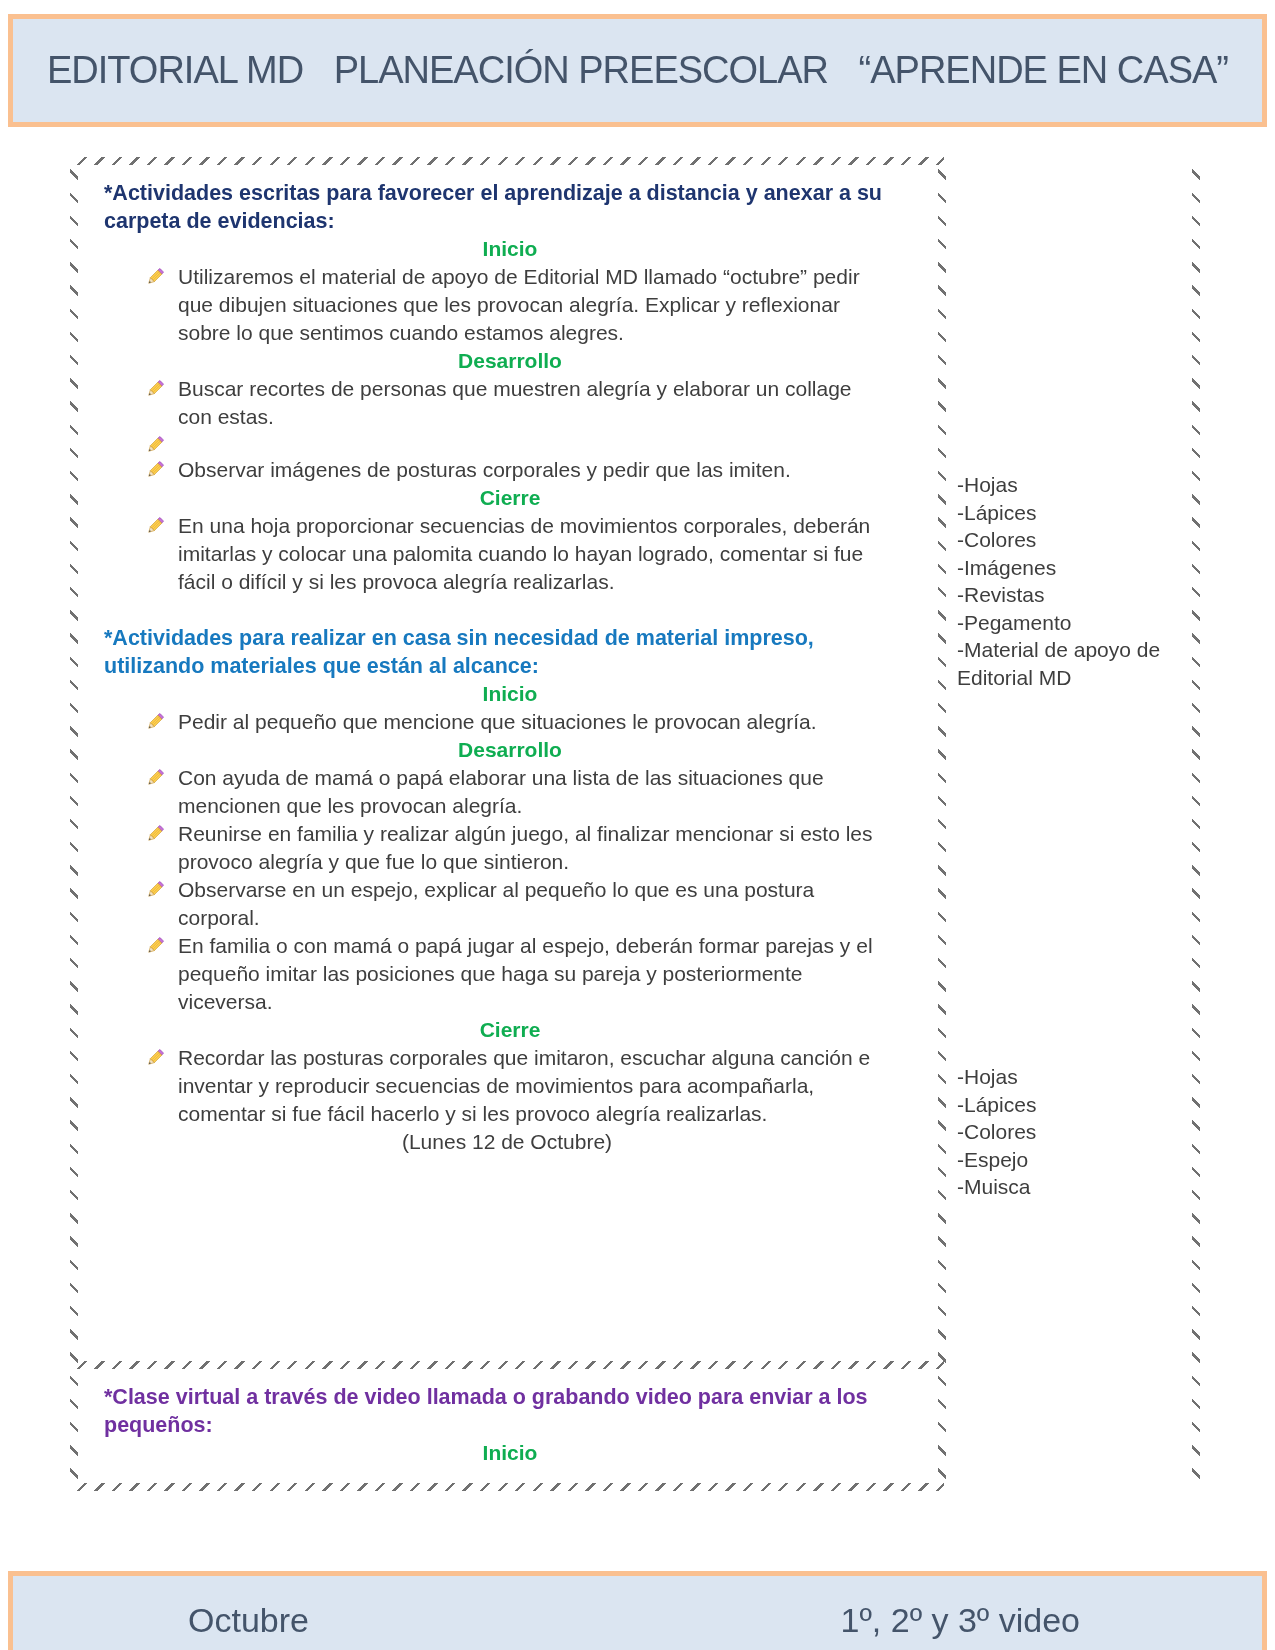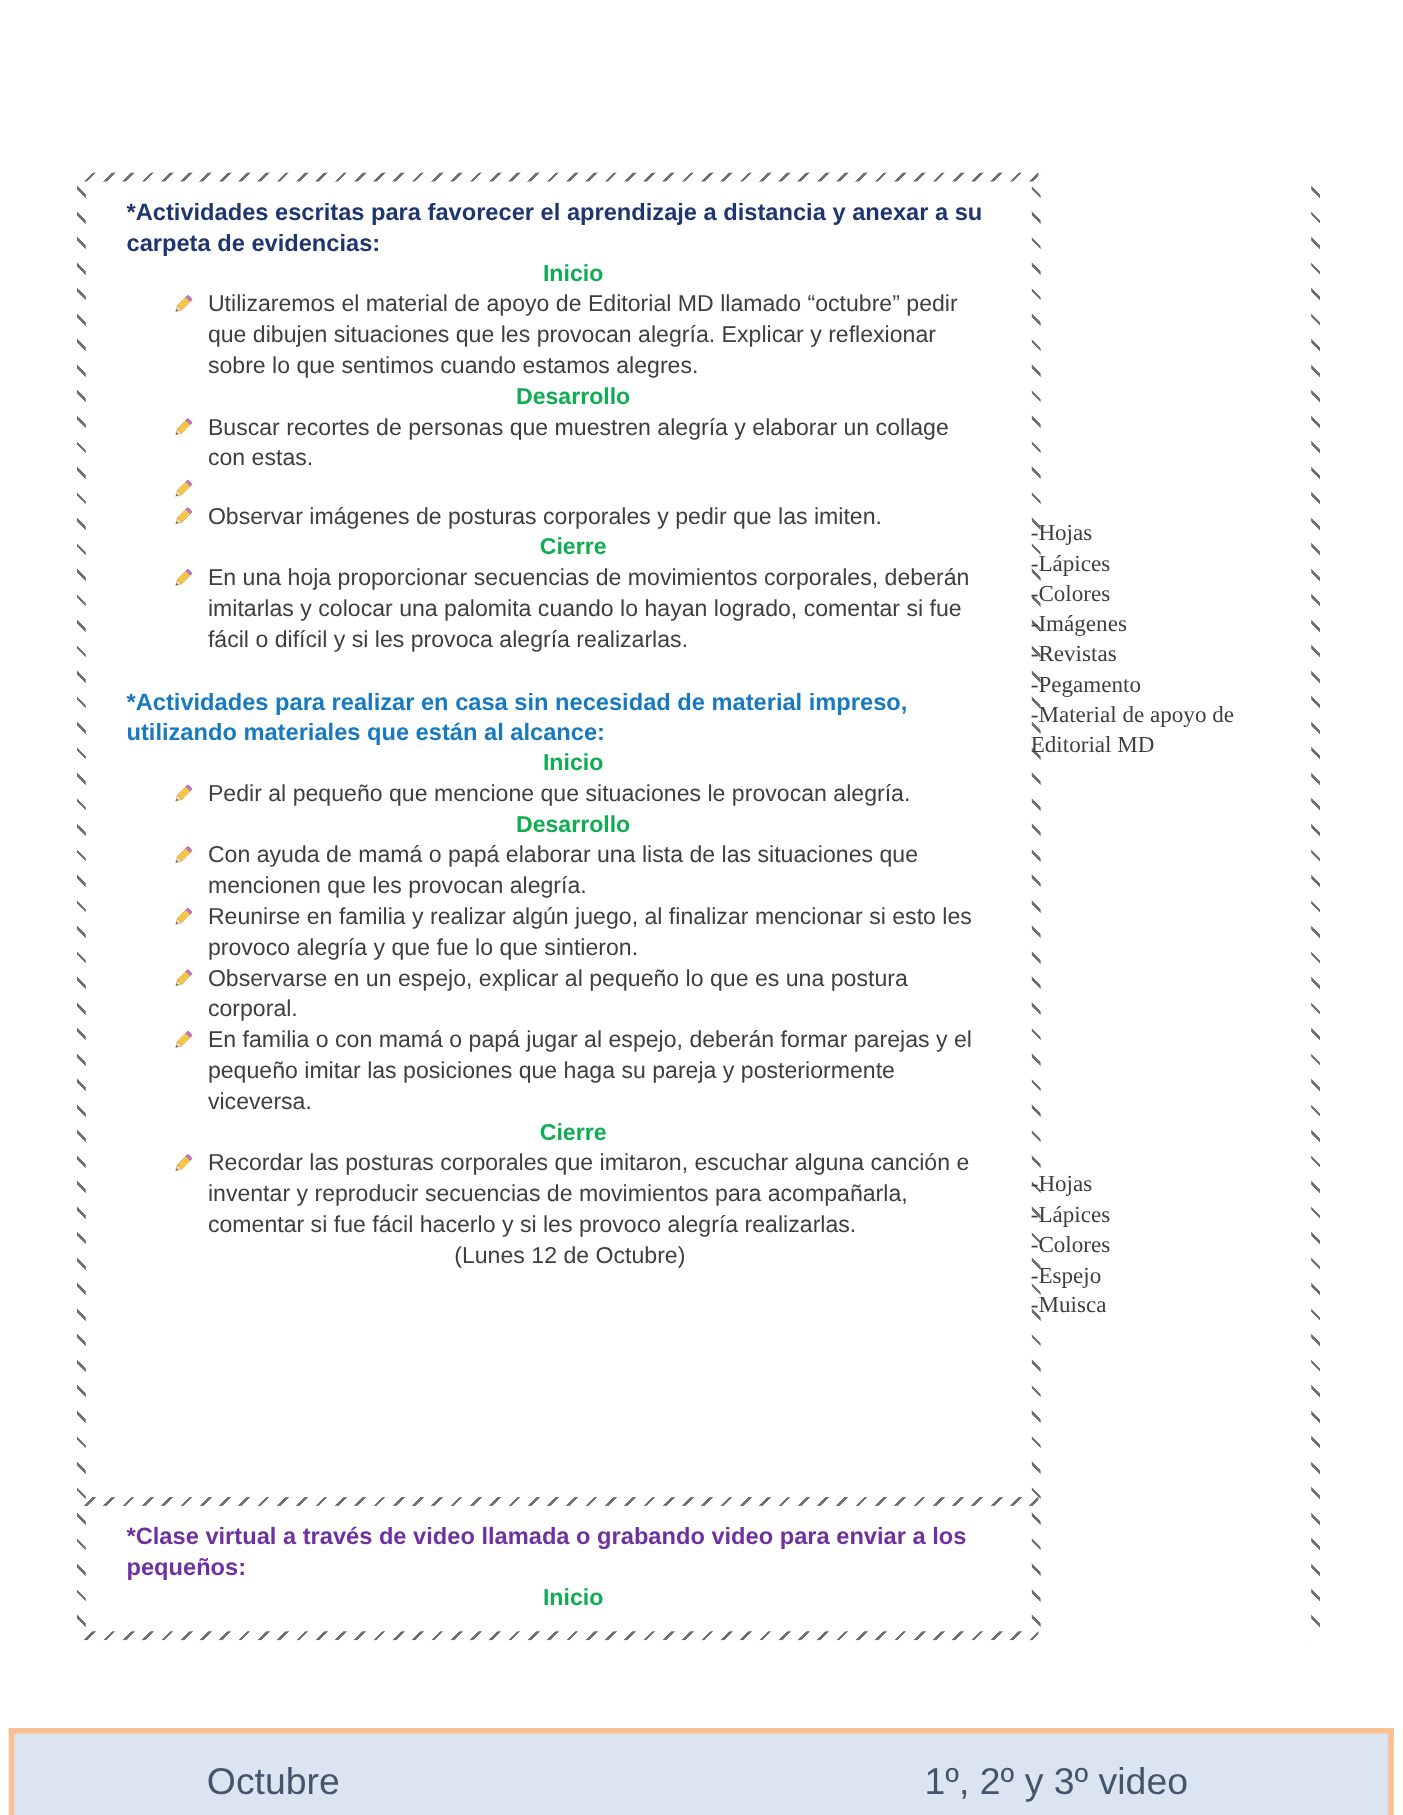--- a/index.html
+++ b/index.html
@@ -20,43 +20,48 @@
   .bar.footer{top:1571px;height:93px;border-bottom:0;justify-content:space-between;
        padding:0 182px 0 175px;font-size:34px;font-weight:500;}
 
   
   .hdash{position:absolute;left:70px;width:874px;height:8px;opacity:.8;
      background:repeating-linear-gradient(135deg,transparent 0,transparent 10px,var(--c-dash) 10px,var(--c-dash) 12.4px);}
   .vdash{position:absolute;top:157px;height:1334px;width:8px;opacity:.8;
      background:repeating-linear-gradient(45deg,transparent 0,transparent 14px,var(--c-dash) 14px,var(--c-dash) 16.4px);}
 
   
-  .activities-col{position:absolute;left:91px;top:165px;width:860px;}
+  .activities-col{position:absolute;left:80px;top:165px;width:860px;}
   .cell{padding:14px 24px 0 24px;font-size:21px;line-height:28px;}
   .row-1{height:1196px;overflow:hidden;}
   .row-2{margin-top:8px;height:114px;overflow:hidden;}
   .sec-heading{font-size:21.5px;font-weight:bold;line-height:28px;}
   .sec-heading + .sec-heading, .bullet + .sec-heading, .date-note + .sec-heading{margin-top:28px;}
   .subhead{text-align:center;font-weight:bold;color:var(--c-green);line-height:28px;}
   .bullet{display:flex;padding-left:40px;}
   .pencil{flex:none;width:34px;padding-top:3px;}
   .pencil svg{width:22px;height:22px;display:block;}
   .bullet-text{flex:0 1 auto;max-width:704px;}
   .date-note{text-align:center;padding-right:6px;}
 
   
-  .mat-group{position:absolute;left:937px;width:228px;font-size:21px;line-height:27.5px;font-family:Liberation Serif, serif;}
+  .mat-group{position:absolute;left:957px;width:228px;font-size:21px;line-height:27.5px;}
   .mat-group-1{top:471px;}
   .mat-group-2{top:1063px;}
 </style>
 </head>
 <body>
 
 <div class="page">
 
+  <div class="bar header">
+    <span>EDITORIAL MD</span>
+    <span>PLANEACIÓN PREESCOLAR</span>
+    <span>“APRENDE EN CASA”</span>
+  </div>
 
   <div class="hdash" style="top:157px"></div>
   <div class="hdash" style="top:1361px"></div>
   <div class="hdash" style="top:1483px"></div>
   <div class="vdash" style="left:70px"></div>
   <div class="vdash" style="left:938px"></div>
   <div class="vdash" style="left:1192px"></div>
 
   <div class="activities-col">
     <div class="cell row-1">

